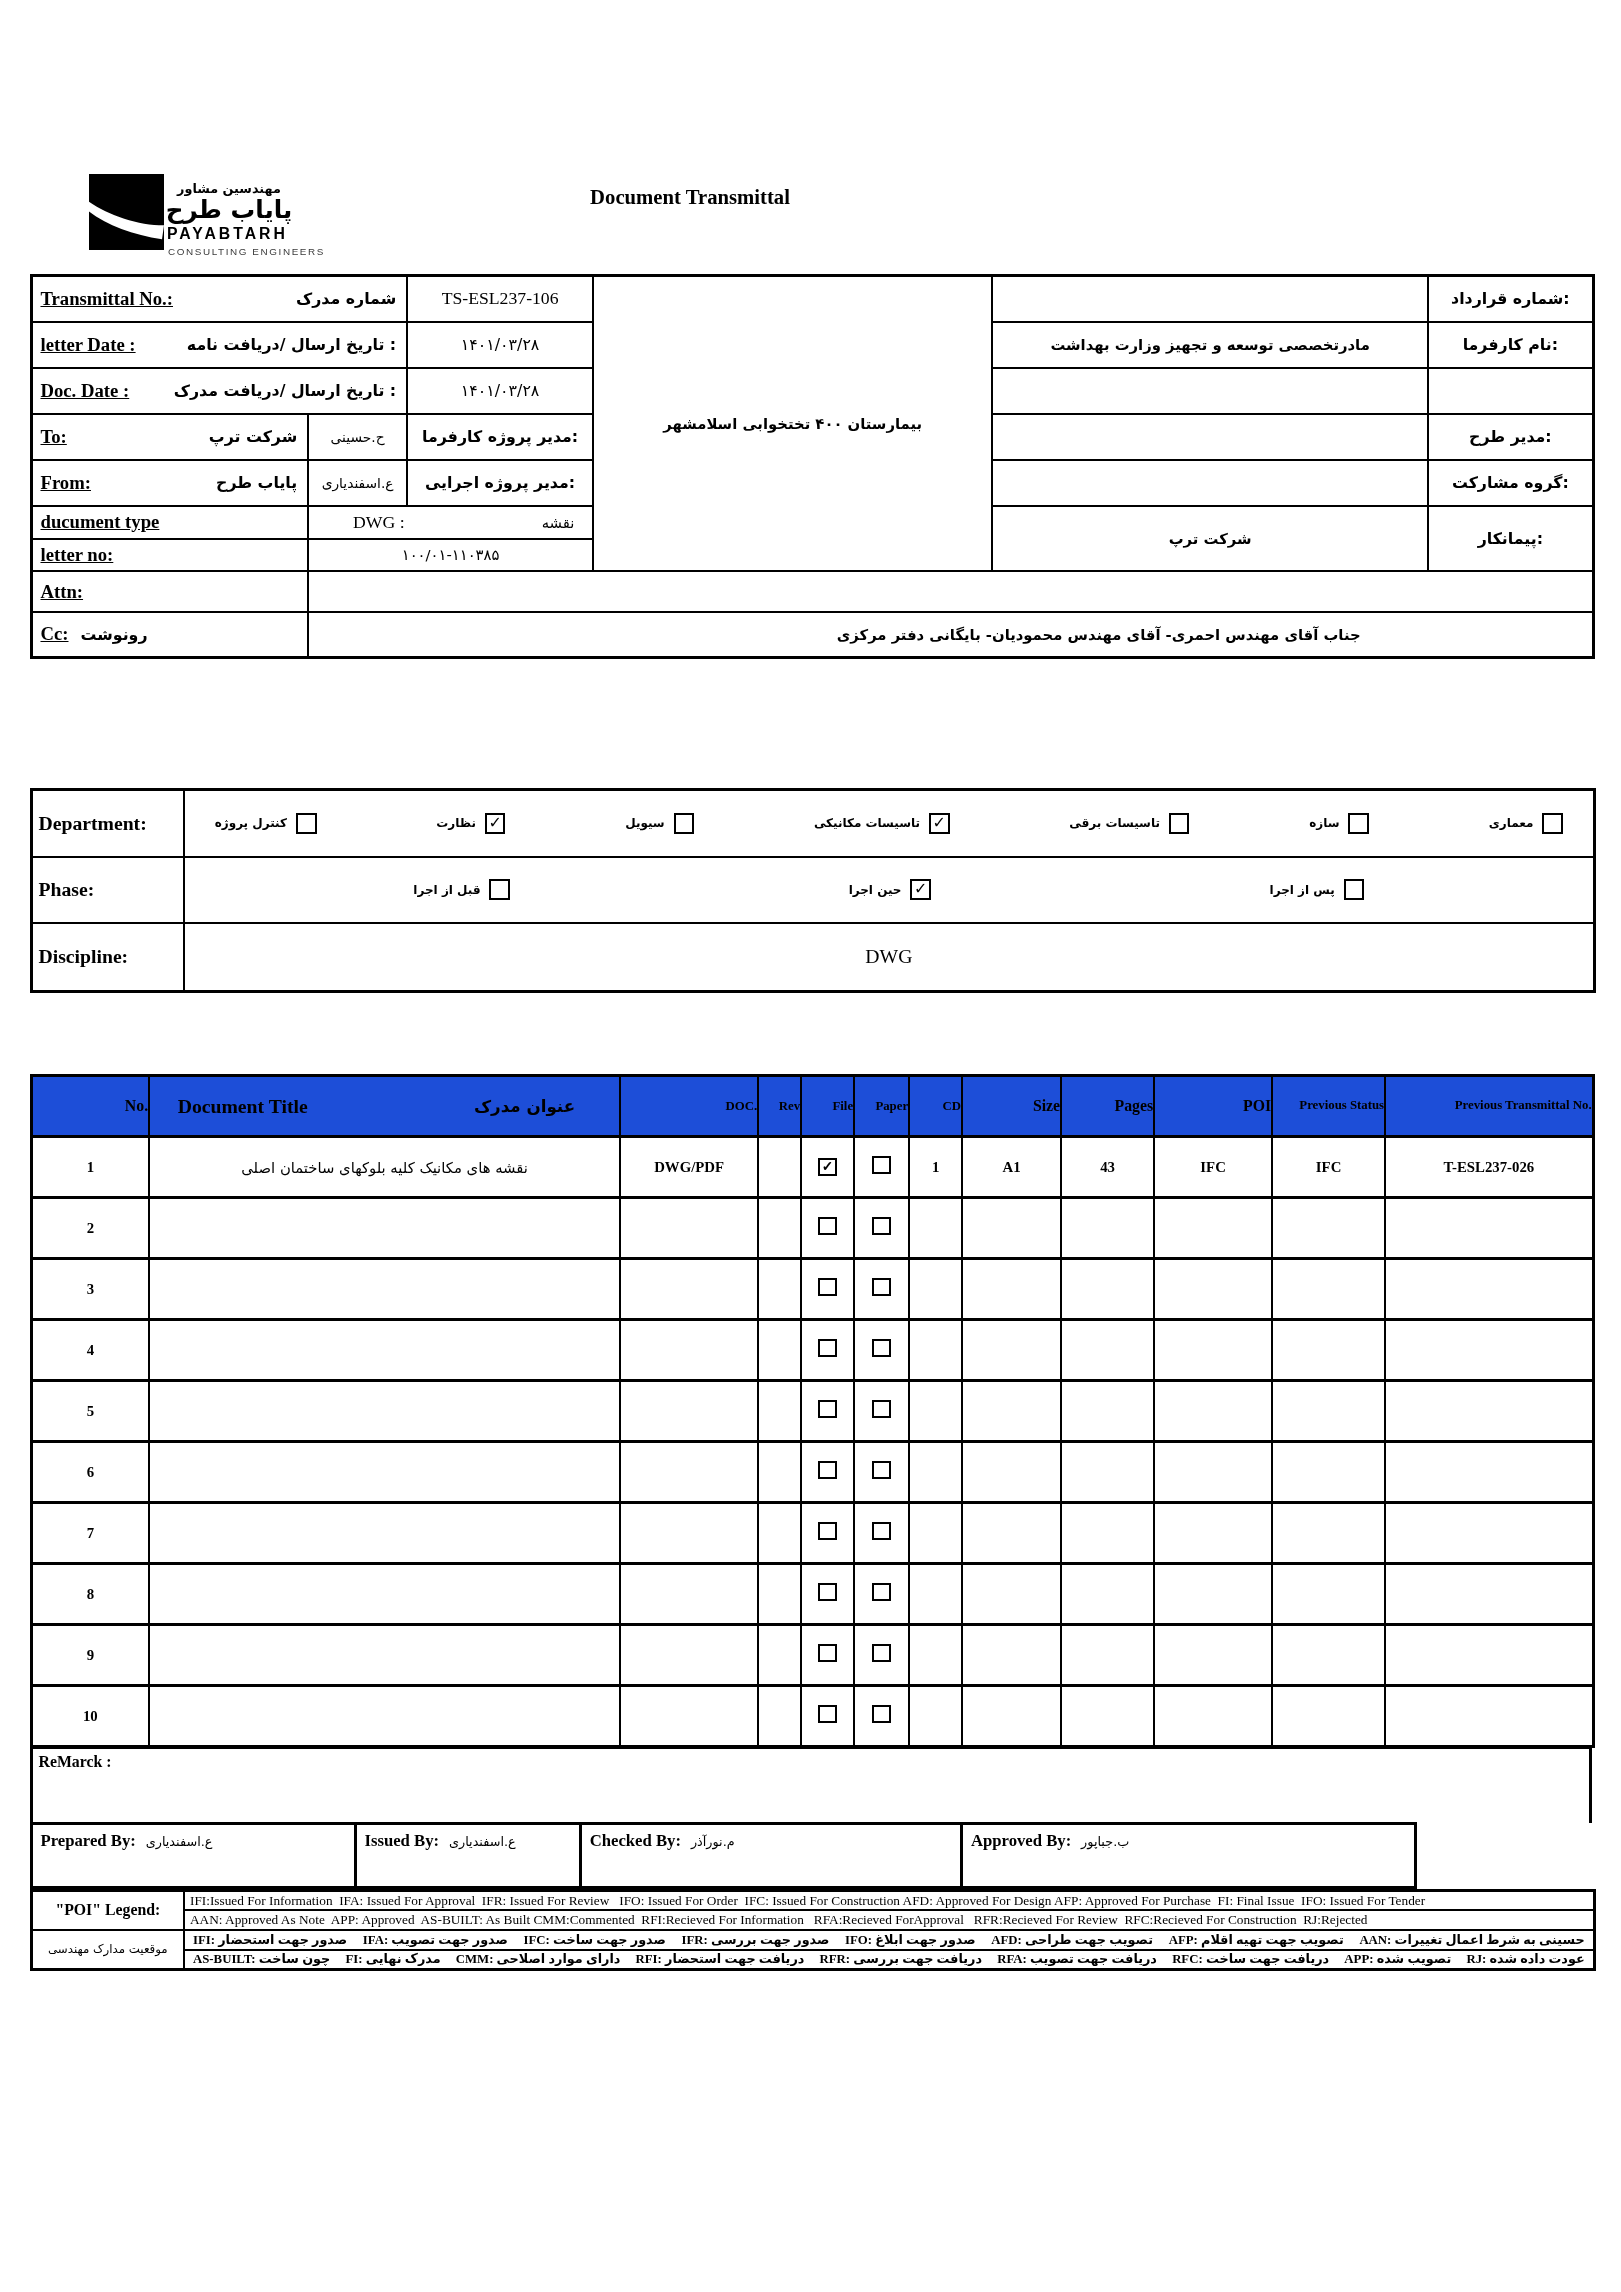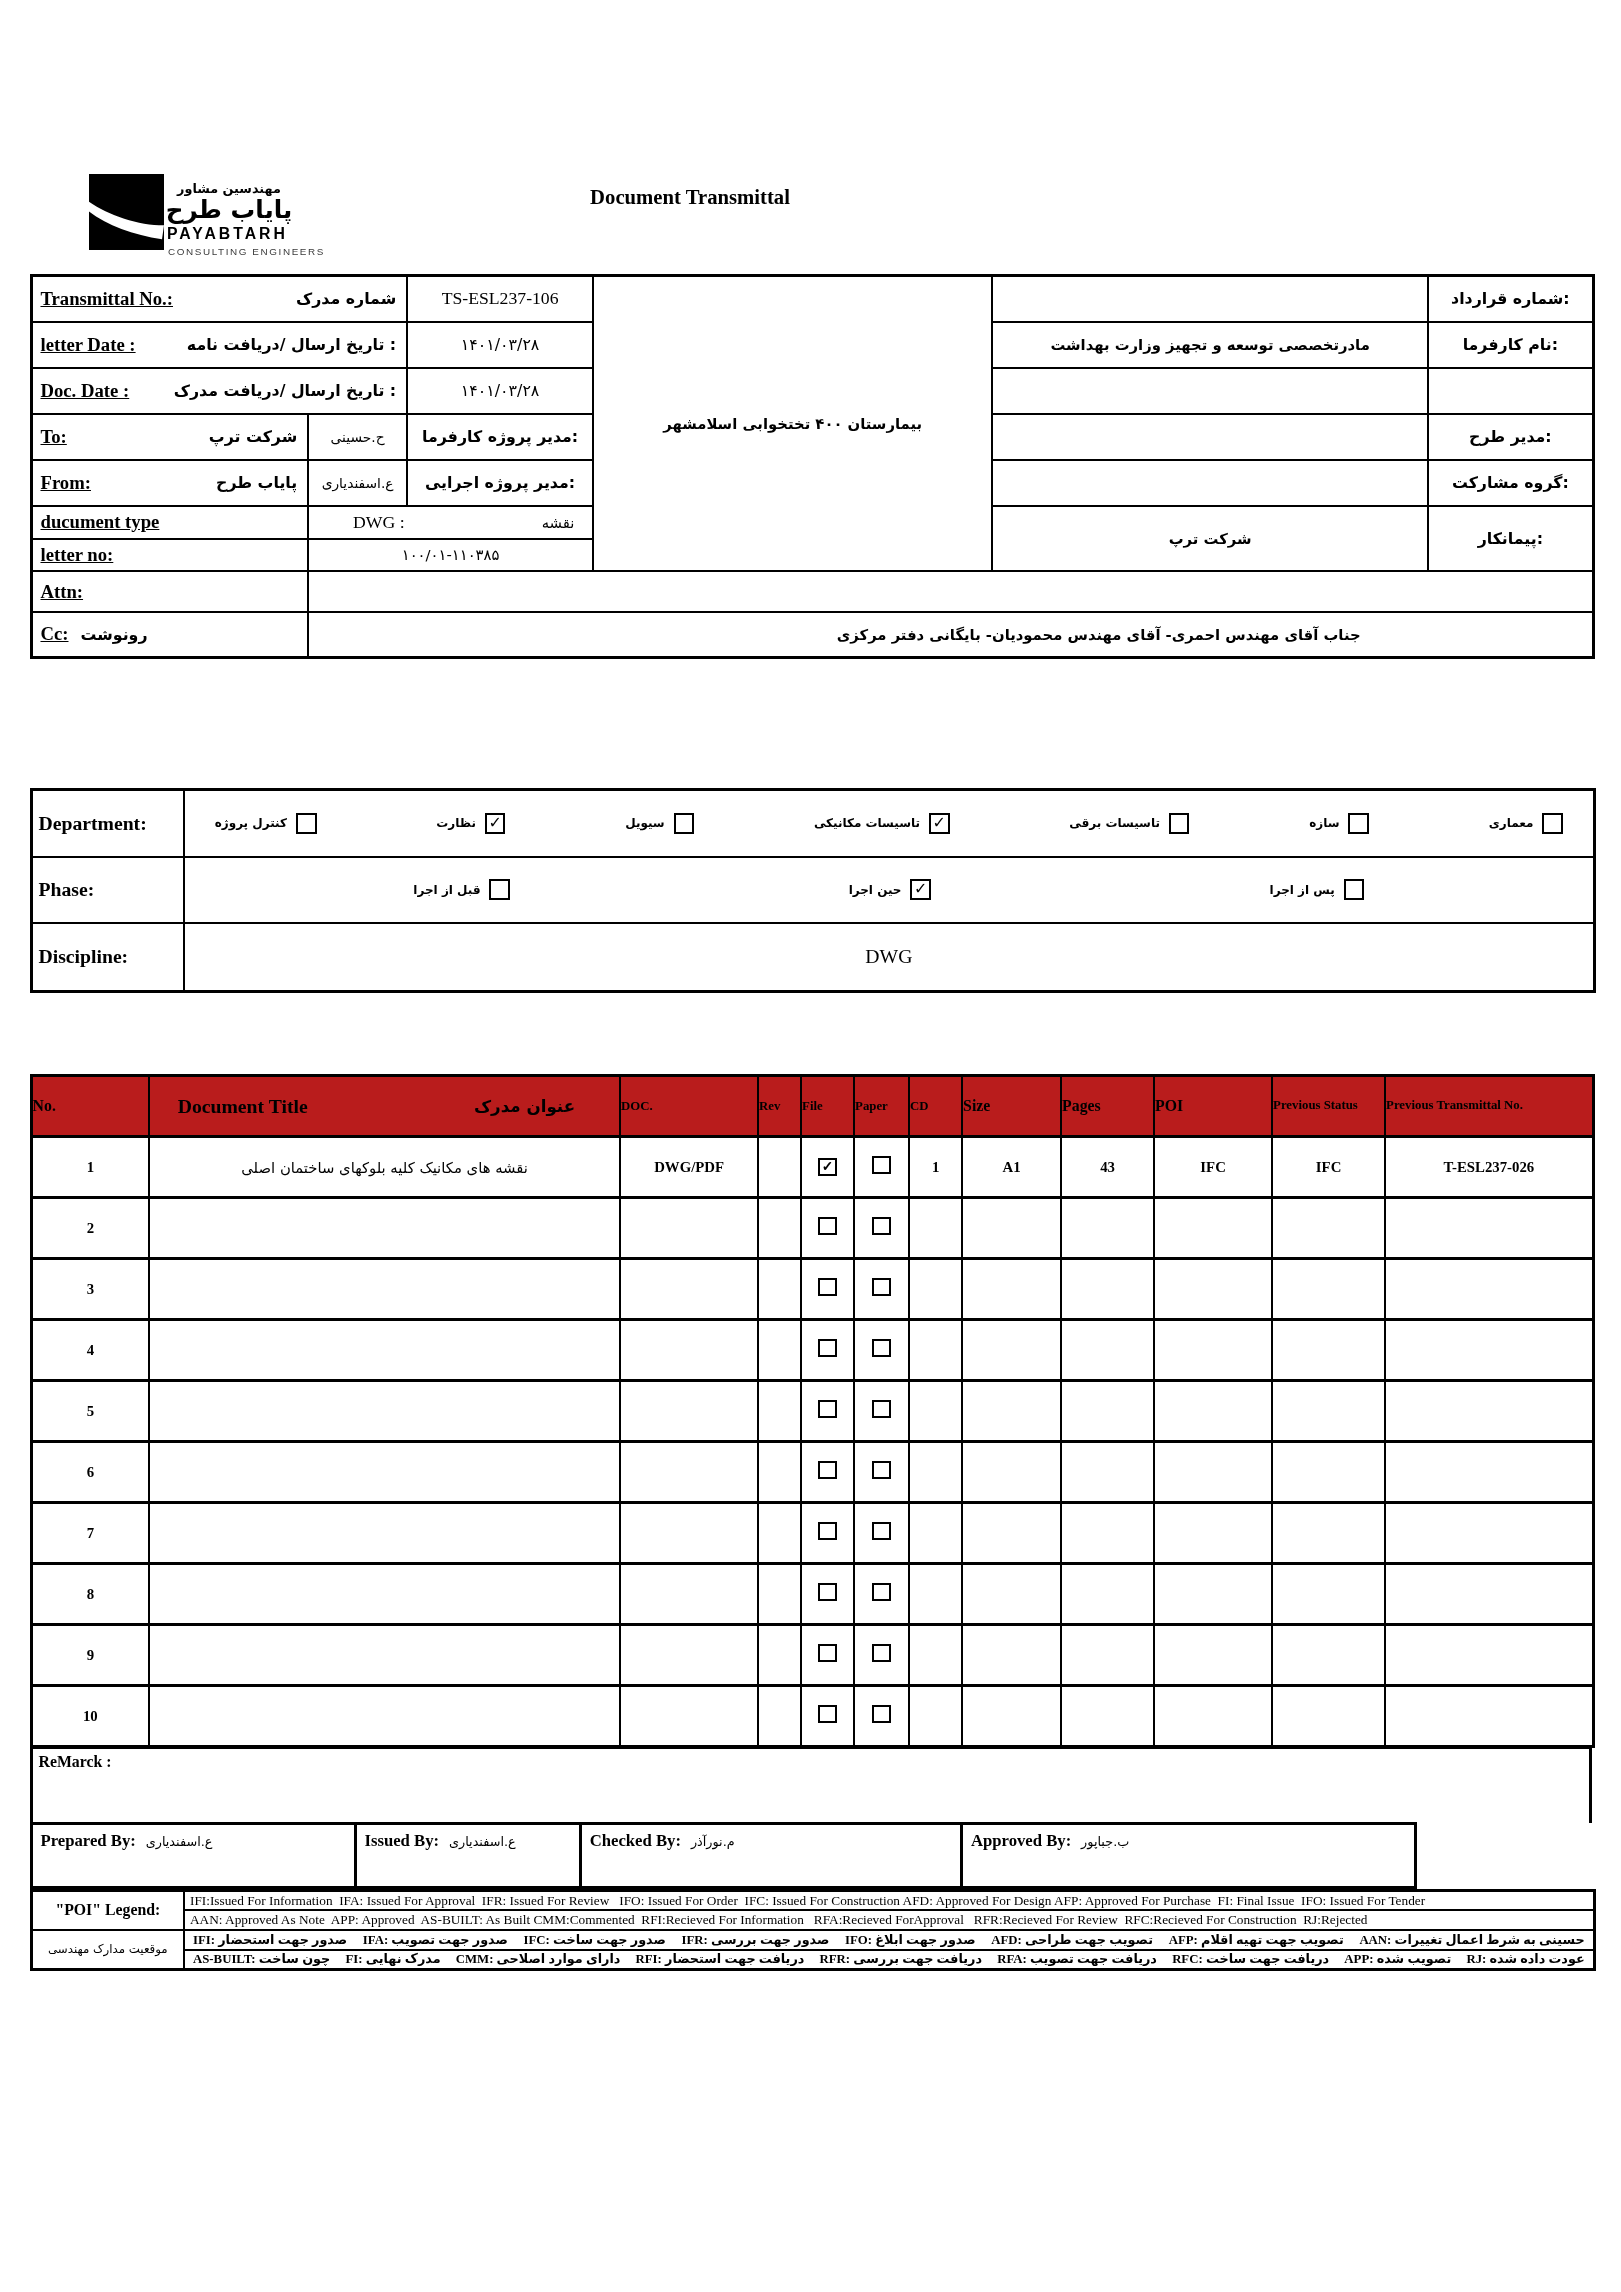--- a/index.html
+++ b/index.html
@@ -43,21 +43,21 @@
   .chk-item{display:flex;align-items:center;gap:8.9px;}
   .chk-label{font-size:12px;font-weight:bold;white-space:nowrap;}
   .cbx{display:inline-block;box-sizing:border-box;width:20.7px;height:20.7px;border:2px solid #000;background:#fff;
        text-align:center;line-height:16.7px;font-size:15.8px;flex:0 0 auto;}
   .cbx.checked::after{content:"\2713";}
   .disc-val{text-align:center;font-family:"Liberation Serif",serif;font-size:19.7px;}
 
   
   #doc-table{left:29.6px;top:1074px;width:1562px;}
   #doc-table td{border-top-width:3px;border-bottom-width:3px;}
-  #doc-table .hdr td{background:#b91c1c;text-align:left;font-family:"Liberation Serif",serif;font-weight:bold;}
+  #doc-table .hdr td{background:#1d4ed8;text-align:right;font-family:"Liberation Serif",serif;font-weight:bold;}
   .h-big{font-size:15.8px;}
   .h-sm{font-size:12.8px;}
   .h-2l{font-size:12.8px;line-height:1.25;}
   .title-hdr{display:flex;align-items:center;justify-content:space-between;padding:0 44px 0 27.6px;height:100%;}
   .title-hdr .en{font-size:19.7px;}
   .title-hdr .fa-lbl{font-size:16.7px;}
   #doc-table tbody td{text-align:center;font-family:"Liberation Serif",serif;font-weight:bold;font-size:14.8px;}
   #doc-table td.c-title{font-family:"DejaVu Sans",sans-serif;font-weight:normal;font-size:14.8px;}
   #doc-table .cbx{width:18.7px;height:18.7px;line-height:14.8px;font-size:13.8px;}
 

